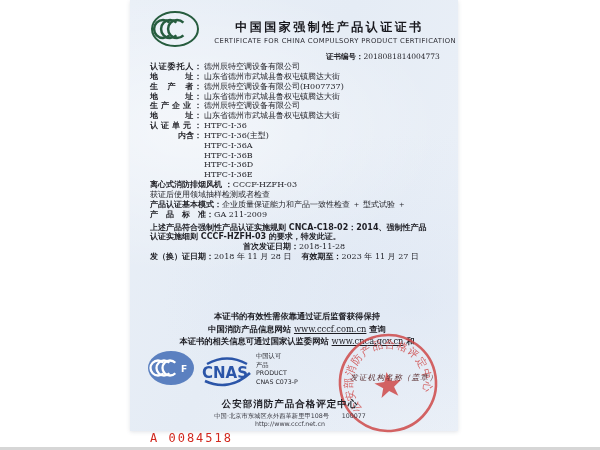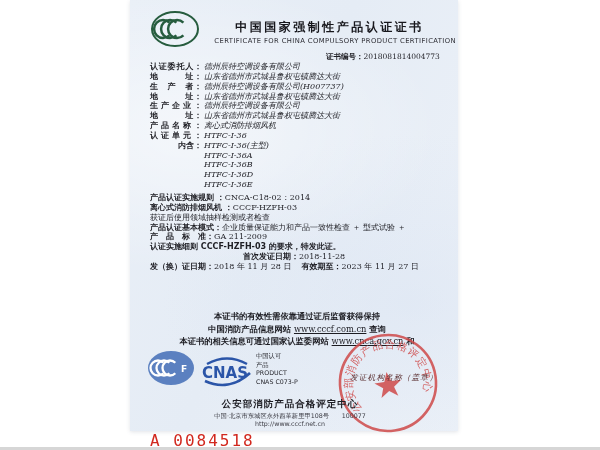--- a/index.html
+++ b/index.html
@@ -35,21 +35,21 @@
   
   .content {
     position:absolute; left:20px; top:62px; right:4px;
     font-size:8px; line-height:9.85px; white-space:nowrap;
   }
   .row { height:9.85px; overflow:visible; }
   .flabel {
     display:inline-block; width:52px; font-weight:bold;
     text-align:justify; text-align-last:justify; vertical-align:top;
   }
-  .fvalue { font-family:"DejaVu Serif", serif; padding-left:2px;font-style:italic; }
+  .fvalue { font-family:"DejaVu Serif", serif; padding-left:2px; }
   .mlabel { display:inline-block; width:52px; font-weight:bold; text-align:right; vertical-align:top; }
   .rlabel { font-weight:bold; }
   .rvalue { font-family:"DejaVu Serif", serif; }
   .gap3 { margin-top:3px; }
   .stmt { font-weight:bold; }
   .indent { padding-left:93px; }
   .sep { display:inline-block; width:10px; }
   
   .notice {
     position:absolute; left:8px; right:2px; top:310px; text-align:center;
@@ -75,21 +75,21 @@
   .footer-addr {
     position:absolute; left:0; right:8px; top:412px; text-align:center;
     font-size:6.3px; color:#3a3a42; white-space:nowrap;
   }
   .footer-url {
     position:absolute; left:0; right:8px; top:420px; text-align:center;
     font-size:6.3px; color:#3a3a42; white-space:nowrap;
   }
   .serial {
     position:absolute; left:150px; top:431px; font-family:"DejaVu Sans Mono", monospace;
-    font-size:16px; letter-spacing:2px; color:#d2281e; white-space:nowrap;
+    font-size:12px; letter-spacing:2px; color:#d2281e; white-space:nowrap;
   }
   .bottom-strip {
     position:absolute; left:0; right:0; bottom:0; height:3px; background:#d6d6d6;
   }
 </style>
 </head>
 <body>
 
 <div class="paper">
 
@@ -107,35 +107,34 @@
     <span class="lbl">证书编号：</span><span class="val">2018081814004773</span>
   </div>
 
   <div class="content">
     <div class="row"><span class="flabel">认证委托人：</span><span class="fvalue">德州辰特空调设备有限公司</span></div>
     <div class="row"><span class="flabel">地　　　址：</span><span class="fvalue">山东省德州市武城县鲁权屯镇腾达大街</span></div>
     <div class="row"><span class="flabel">生　产　者：</span><span class="fvalue">德州辰特空调设备有限公司(H007737)</span></div>
     <div class="row"><span class="flabel">地　　　址：</span><span class="fvalue">山东省德州市武城县鲁权屯镇腾达大街</span></div>
     <div class="row"><span class="flabel">生产企业：</span><span class="fvalue">德州辰特空调设备有限公司</span></div>
     <div class="row"><span class="flabel">地　　　址：</span><span class="fvalue">山东省德州市武城县鲁权屯镇腾达大街</span></div>
-    <div class="row"><span class="flabel">产品名称：</span><span class="fvalue">离心式消防排烟风机</span></div>
     <div class="row"><span class="flabel">认证单元：</span><span class="fvalue">HTFC-I-36</span></div>
 
     <div class="row"><span class="mlabel">内含：</span><span class="fvalue">HTFC-I-36(主型)</span></div>
     <div class="row"><span class="mlabel"></span><span class="fvalue">HTFC-I-36A</span></div>
     <div class="row"><span class="mlabel"></span><span class="fvalue">HTFC-I-36B</span></div>
     <div class="row"><span class="mlabel"></span><span class="fvalue">HTFC-I-36D</span></div>
     <div class="row"><span class="mlabel"></span><span class="fvalue">HTFC-I-36E</span></div>
 
-    <div class="row gap3"><span class="rlabel">产品认证实施规则 ：</span><span class="rvalue">CNCA-C18-02：2014</span></div>
     <div class="row"><span class="rlabel">离心式消防排烟风机 ：</span><span class="rvalue">CCCF-HZFH-03</span></div>
     <div class="row">获证后使用领域抽样检测或者检查</div>
     <div class="row"><span class="rlabel">产品认证基本模式：</span><span class="rvalue">企业质量保证能力和产品一致性检查 ＋ 型式试验 ＋</span></div>
     <div class="row"><span class="rlabel">产　品　标　准：</span><span class="rvalue">GA 211-2009</span></div>
 
+    <div class="row stmt gap3">上述产品符合强制性产品认证实施规则 CNCA-C18-02：2014、强制性产品</div>
     <div class="row stmt">认证实施细则 CCCF-HZFH-03 的要求，特发此证。</div>
 
     <div class="row indent"><span class="rlabel">首次发证日期：</span><span class="rvalue">2018-11-28</span></div>
     <div class="row">
       <span class="rlabel">发（换）证日期：</span><span class="rvalue">2018 年 11 月 28 日</span><span class="sep"></span><span class="rlabel">有效期至：</span><span class="rvalue">2023 年 11 月 27 日</span>
     </div>
   </div>
 
   <div class="notice">
     <div>本证书的有效性需依靠通过证后监督获得保持</div>

